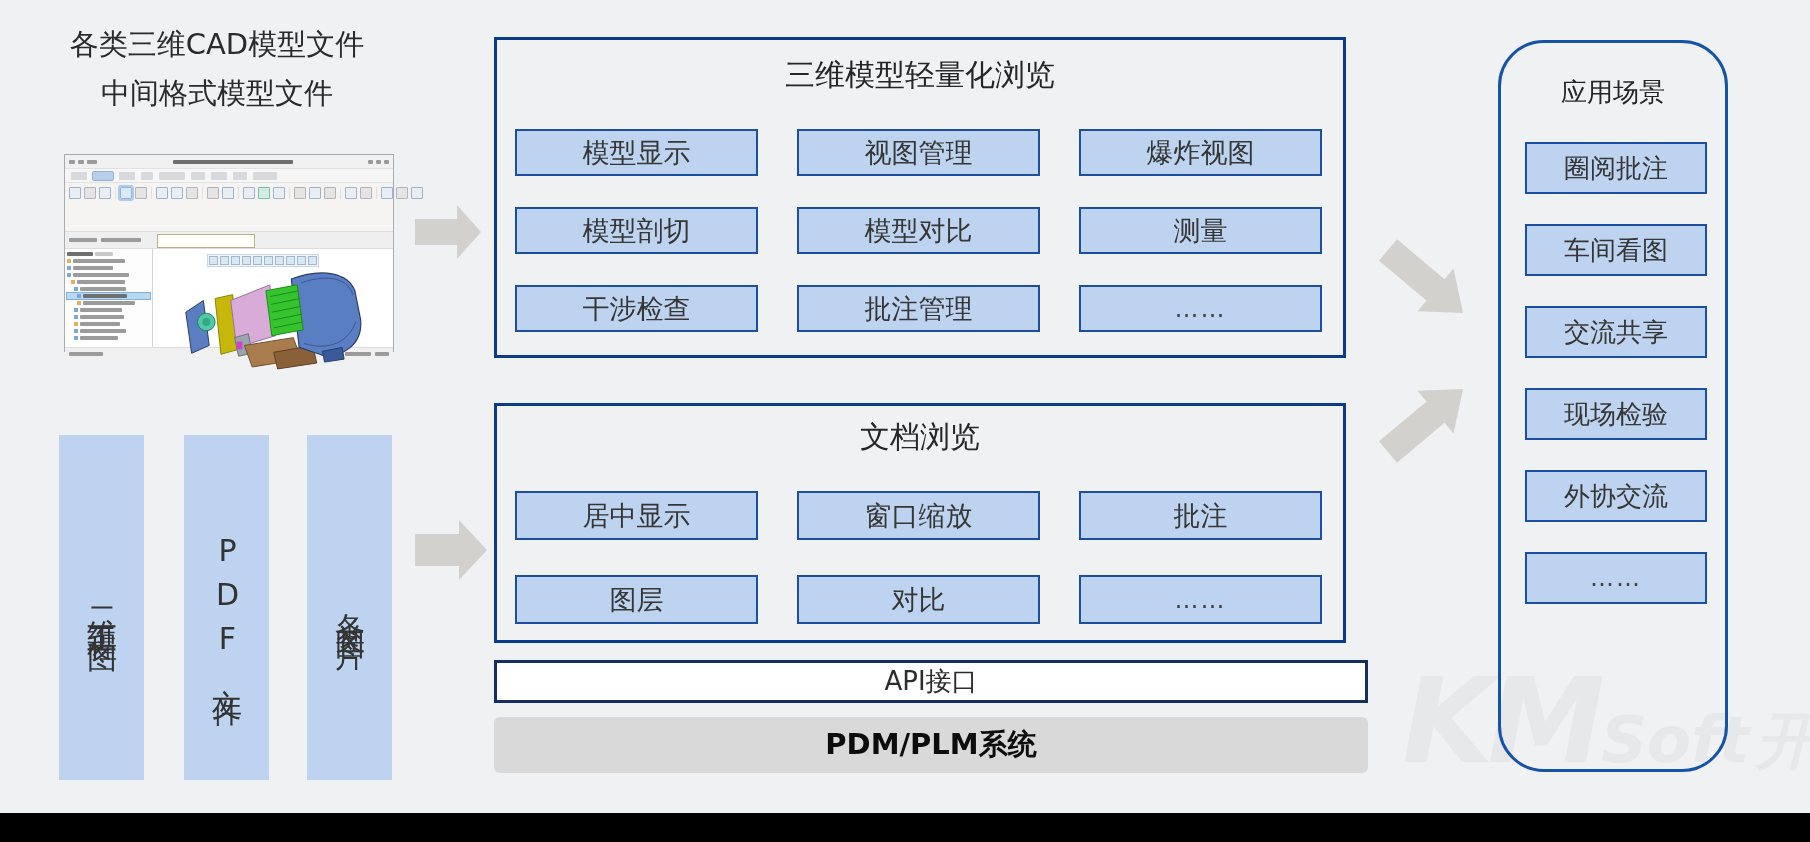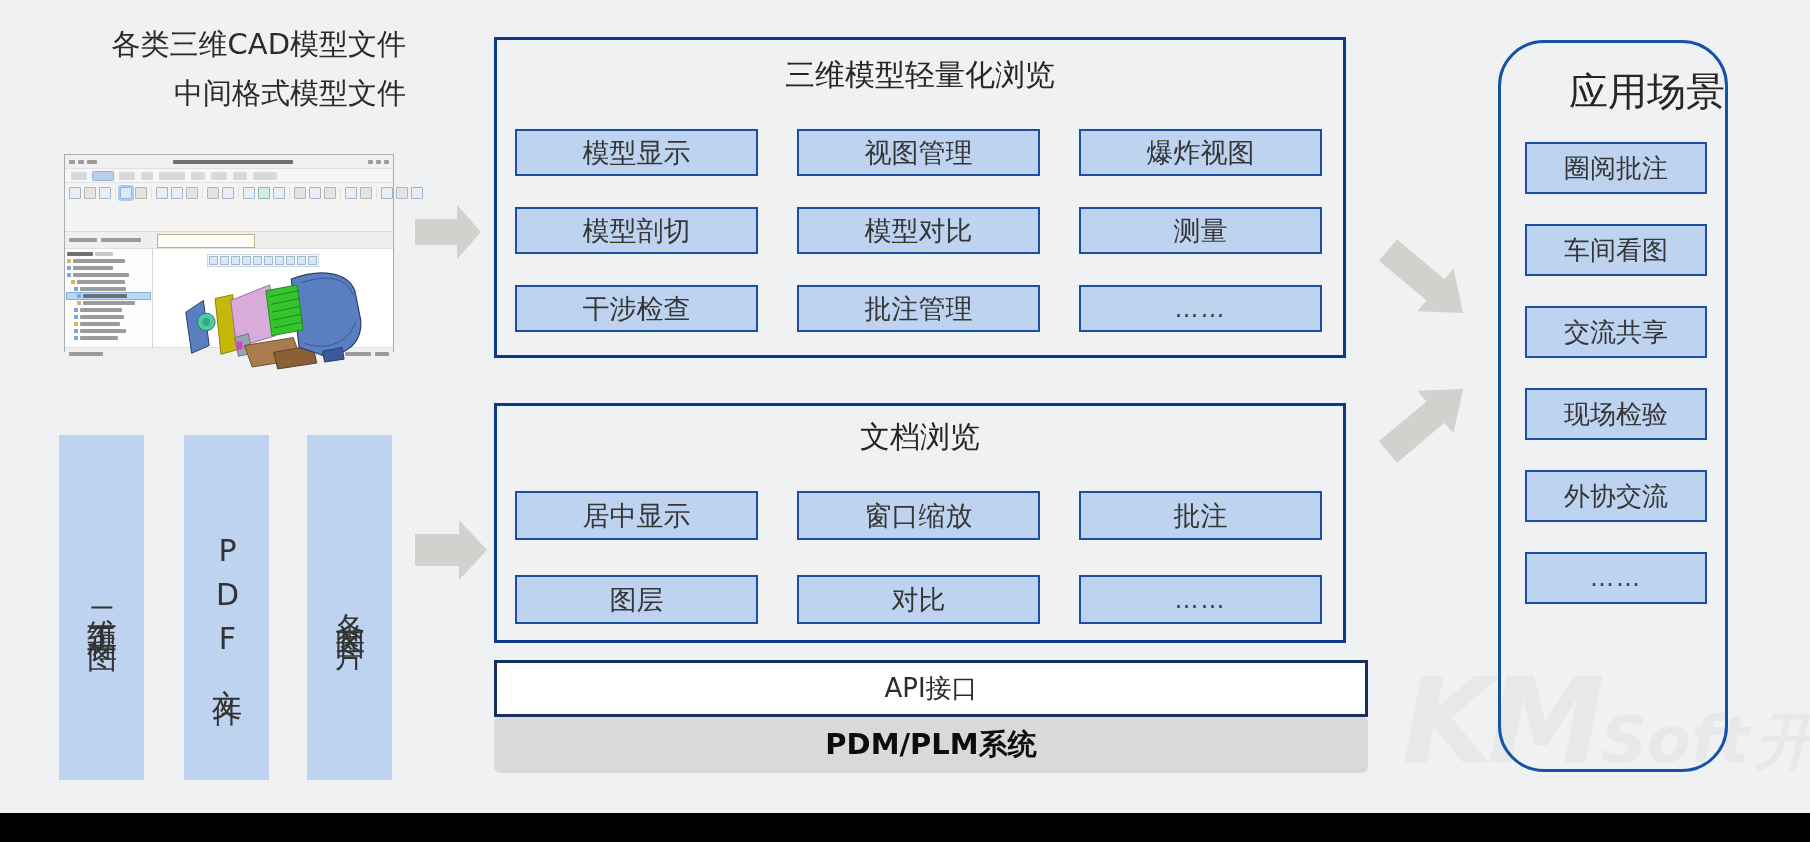--- a/index.html
+++ b/index.html
@@ -7,21 +7,21 @@
         font-family:"DejaVu Sans","Liberation Sans",sans-serif;}
 
   
   .watermark{position:absolute;left:1362px;top:662px;z-index:0;color:#e7e8ea;white-space:nowrap;
              user-select:none;line-height:1;}
   .watermark .km{font-size:118px;font-style:italic;font-weight:bold;letter-spacing:-6px;margin-left:40px;}
   .watermark .soft{font-size:64px;font-style:italic;font-weight:bold;margin-left:2px;}
   .watermark .cn{font-size:62px;font-style:italic;font-weight:bold;margin-left:6px;}
 
   
-  .heading{position:absolute;left:28px;top:20px;width:378px;text-align:right;z-index:2;
+  .heading{position:absolute;left:28px;top:20px;width:378px;text-align:center;z-index:2;
            font-size:29px;font-weight:500;color:#2b2b2b;line-height:49px;}
 
   
   .cad{position:absolute;left:64px;top:154px;width:330px;height:198px;background:#fff;
        border:1px solid #a9adb3;z-index:2;box-sizing:border-box;font-size:0;}
   .cad .tb{height:13px;background:#f1f0f1;border-bottom:1px solid #e0e0e0;display:flex;align-items:center;padding:0 4px;gap:3px;}
   .bar{display:inline-block;height:4px;background:#9b9b9b;border-radius:1px;}
   .bar.d{background:#6f6f6f;}
   .cad .tb .sp{flex:1;}
   .cad .tabs{height:13px;background:#f7f6f7;border-bottom:1px solid #e2e2e2;display:flex;align-items:center;gap:6px;padding:0 6px;}
@@ -67,30 +67,30 @@
   .doc-box{top:403px;height:240px;}
   .doc-box .btitle{margin-top:11px;}
   .grid{position:absolute;left:18px;display:grid;grid-template-columns:repeat(3,243px);column-gap:39px;}
   .model-box .grid{top:89px;row-gap:31px;grid-auto-rows:47px;}
   .doc-box .grid{top:85px;row-gap:35px;grid-auto-rows:49px;}
   .cell{background:#bdd3f0;border:2px solid #1c4fa0;box-sizing:border-box;display:flex;
         align-items:center;justify-content:center;font-size:27px;color:#363636;font-weight:500;}
   .cell.dots{font-size:24px;letter-spacing:2px;color:#444;}
 
   
-  .api{position:absolute;left:494px;top:660px;width:874px;height:57px;background:#ffffff;
+  .api{position:absolute;left:494px;top:660px;width:874px;height:43px;background:#ffffff;
        border:3px solid #162f5e;box-sizing:border-box;display:flex;align-items:center;justify-content:center;
        font-size:26px;color:#2c2c2c;font-weight:500;z-index:2;}
   .pdm{position:absolute;left:494px;top:717px;width:874px;height:56px;background:#d9d9d9;border-radius:6px;
        display:flex;align-items:center;justify-content:center;font-size:29px;color:#0d0d0d;font-weight:600;z-index:2;}
 
   
   .panel{position:absolute;left:1498px;top:40px;width:230px;height:732px;border:3px solid #1553a8;
          border-radius:46px;box-sizing:border-box;z-index:1;}
-  .panel .ptitle{text-align:right;margin-top:22px;font-size:39px;color:#262626;font-weight:500;}
+  .panel .ptitle{text-align:center;margin-top:32px;font-size:26px;color:#262626;font-weight:500;}
   .pitems{position:absolute;left:24px;top:99px;width:182px;display:flex;flex-direction:column;gap:30px;}
   .pitem{height:52px;background:#bdd3f0;border:2px solid #1c4fa0;box-sizing:border-box;display:flex;
          align-items:center;justify-content:center;font-size:26px;color:#363636;font-weight:500;}
   .pitem.dots{font-size:24px;letter-spacing:2px;color:#444;}
 
   
   .blackbar{position:absolute;left:0;top:813px;width:1810px;height:29px;background:#000;z-index:3;}
 </style>
 </head>
 <body>

